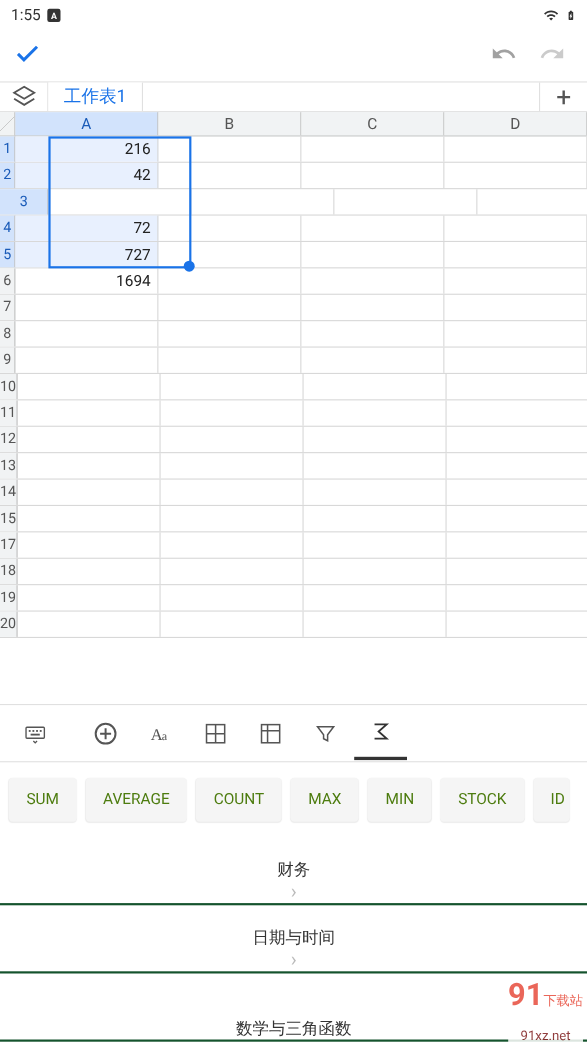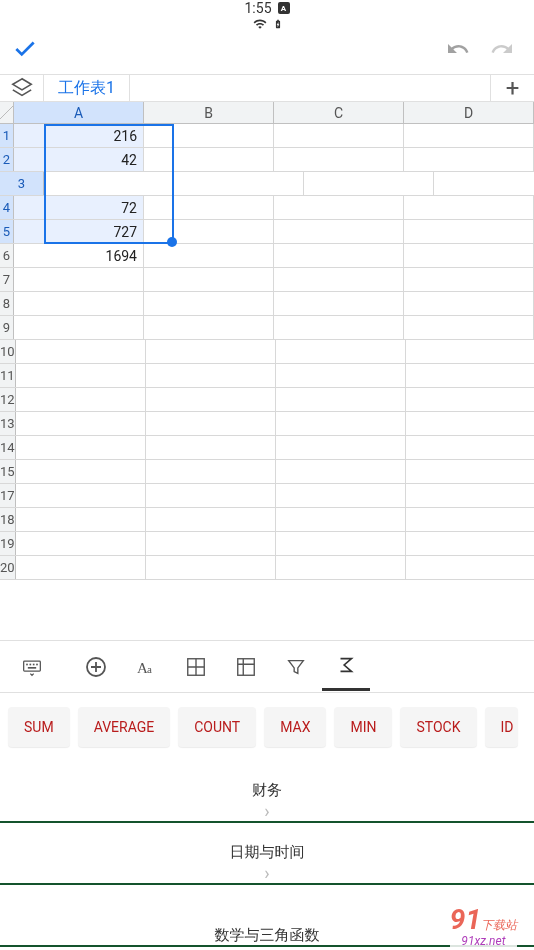--- a/index.html
+++ b/index.html
@@ -1,18 +1,18 @@
 <!DOCTYPE html>
 <html><head>
   <meta charset="utf-8">
   <style>
     * { box-sizing: border-box; margin: 0; padding: 0; }
     body { font-family: -apple-system, Roboto, Arial, sans-serif; background: #fff; width: 534px; height: 950px; overflow: hidden; position: relative; }
     
-    .status-bar { height: 28px; display: flex; justify-content: space-between; align-items: center; padding: 0 10px; font-size: 14px; color: #333; flex-direction: column; }
+    .status-bar { height: 28px; display: flex; justify-content: space-between; align-items: center; padding: 0 10px; font-size: 14px; color: #333; }
     .status-left { display: flex; align-items: center; gap: 6px; }
     .status-right { display: flex; align-items: center; gap: 4px; }
     .status-icon-box { width: 12px; height: 12px; background: #333; border-radius: 2px; display: flex; align-items: center; justify-content: center; color: #fff; font-size: 8px; font-weight: bold; }
     
     .top-toolbar { height: 46px; display: flex; align-items: center; padding: 0 12px; gap: 12px; }
     .check-icon { color: #1a73e8; }
     .spacer { flex: 1; }
     .undo-redo { display: flex; gap: 20px; padding-right: 8px; }
     .undo-redo svg { opacity: 0.55; }
     .redo-disabled { opacity: 0.3 !important; }
@@ -36,30 +36,30 @@
     
     .selection-border { position: absolute; border: 2px solid #1a73e8; pointer-events: none; left: 44px; top: 22px; width: 130px; height: 120px; z-index: 5; }
     .selection-handle { position: absolute; width: 10px; height: 10px; background: #1a73e8; border-radius: 50%; bottom: -5px; right: -5px; }
     
     .bottom-toolbar { position: absolute; bottom: 258px; left: 0; right: 0; height: 52px; display: flex; align-items: center; padding: 0 8px; gap: 2px; border-top: 1px solid #e0e0e0; background: #fff; }
     .tool-btn { width: 48px; height: 48px; display: flex; align-items: center; justify-content: center; color: #555; }
     .tool-btn.active { border-bottom: 3px solid #333; }
     
     .function-panel { position: absolute; bottom: 0; left: 0; right: 0; height: 258px; background: #fff; border-top: 1px solid #e0e0e0; }
     .func-chips { display: flex; padding: 14px 8px; gap: 8px; overflow-x: hidden; }
-    .chip { padding: 12px 16px; background: #f5f5f5; border-radius: 4px; font-size: 14px; color: #b91c1c; white-space: nowrap; box-shadow: 0 1px 1px rgba(0,0,0,0.08); }
+    .chip { padding: 12px 16px; background: #f5f5f5; border-radius: 4px; font-size: 14px; color: #4d7c0f; white-space: nowrap; box-shadow: 0 1px 1px rgba(0,0,0,0.08); }
     .chip.partial { padding-right: 4px; }
     
     .func-categories { }
     .cat-row { height: 62px; display: flex; align-items: center; justify-content: flex-end; padding: 0 22px; border-bottom: 2px solid #14532d; font-size: 15px; color: #333; flex-direction: column; }
     .chevron { color: #bbb; font-size: 18px; }
     
-    .watermark { position: absolute; bottom: 2px; right: 17px; text-align: center; opacity: 0.85; pointer-events: none; font-style: italic; }
+    .watermark { position: absolute; bottom: 2px; right: 4px; text-align: center; opacity: 0.85; pointer-events: none; }
     .watermark .big { font-size: 28px; font-weight: bold; color: #e74c3c; line-height: 1; }
-    .watermark .small { font-size: 12px; color: #a21caf; background: #fff; }
+    .watermark .small { font-size: 12px; color: #7f1d1d; background: #fff; margin-top: 15px; }
     .watermark .cn { font-size: 12px; color: #e74c3c; }
   </style>
 </head>
 <body>
 
 <div class="status-bar">
   <div class="status-left">
     <span>1:55</span>
     <span class="status-icon-box">A</span>
   </div>

